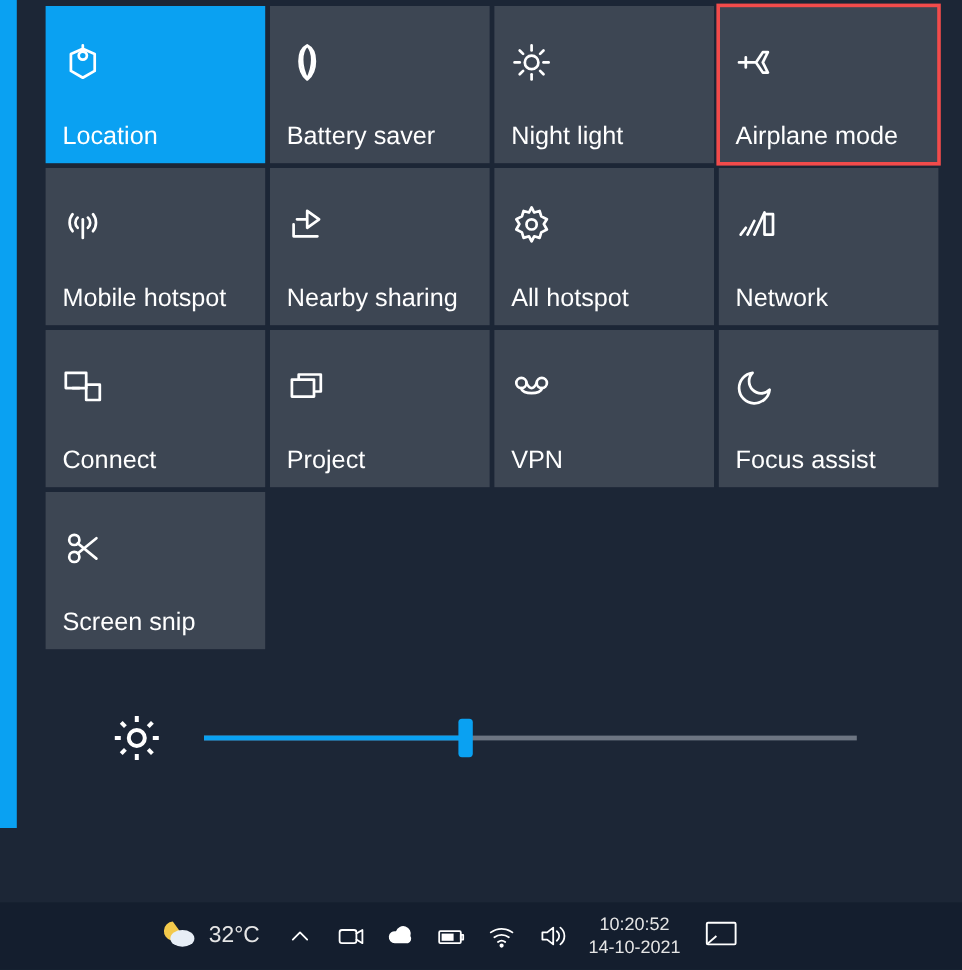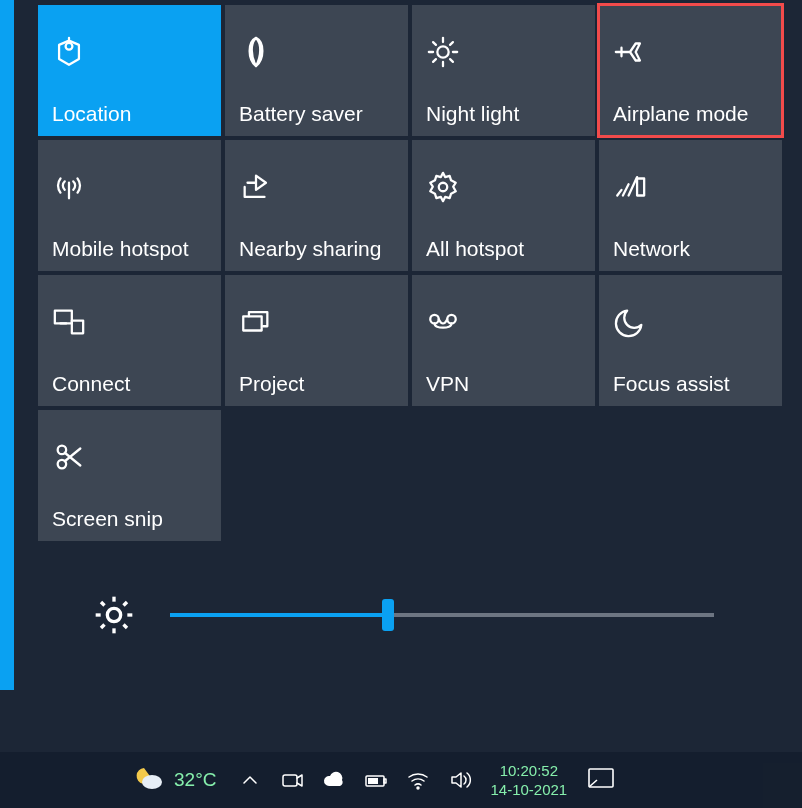--- a/index.html
+++ b/index.html
@@ -13,21 +13,21 @@
   .tile .ic{width:34px;height:34px;display:flex;align-items:center;justify-content:center;}
   .tile .ic svg{stroke:#fff;fill:none;stroke-width:1.6;stroke-linecap:round;stroke-linejoin:round;}
   .tile .lbl{font-size:21px;font-weight:400;white-space:nowrap;}
   .brightness{position:absolute;left:94px;top:590px;display:flex;align-items:center;width:620px;height:50px;}
   .brightness .ic{width:40px;height:40px;margin-right:36px;}
   .brightness .ic svg{stroke:#fff;fill:none;stroke-width:2;}
   .track{position:relative;flex:1;height:4px;}
   .track .bar-full{position:absolute;left:0;right:0;top:0;height:4px;background:#6d7582;}
   .track .bar-fill{position:absolute;left:0;top:0;height:4px;background:#0aa1f2;}
   .track .thumb{position:absolute;top:-14px;width:12px;height:32px;background:#0aa1f2;border-radius:3px;}
-  .taskbar{position:absolute;left:0;bottom:0;width:802px;height:56px;background:rgba(20,30,45,.9);display:flex;align-items:center;color:#86efac;}
+  .taskbar{position:absolute;left:0;bottom:0;width:802px;height:56px;background:rgba(20,30,45,.9);display:flex;align-items:center;color:#e5e5e5;}
   .taskbar .wx{display:flex;align-items:center;margin-left:130px;gap:10px;}
   .taskbar .wx svg{width:34px;height:28px;}
   .taskbar .tmp{font-size:19px;}
   .tray{display:flex;align-items:center;gap:18px;margin-left:22px;}
   .tray .ti{width:24px;height:24px;display:flex;align-items:center;justify-content:center;}
   .tray .ti svg{stroke:#fff;fill:none;stroke-width:1.5;stroke-linecap:round;stroke-linejoin:round;}
   .clock{margin-left:18px;text-align:center;font-size:15px;line-height:19px;}
   .notif{margin-left:20px;margin-right:14px;}
   .notif svg{stroke:#fff;fill:none;stroke-width:1.6;}
 </style>

